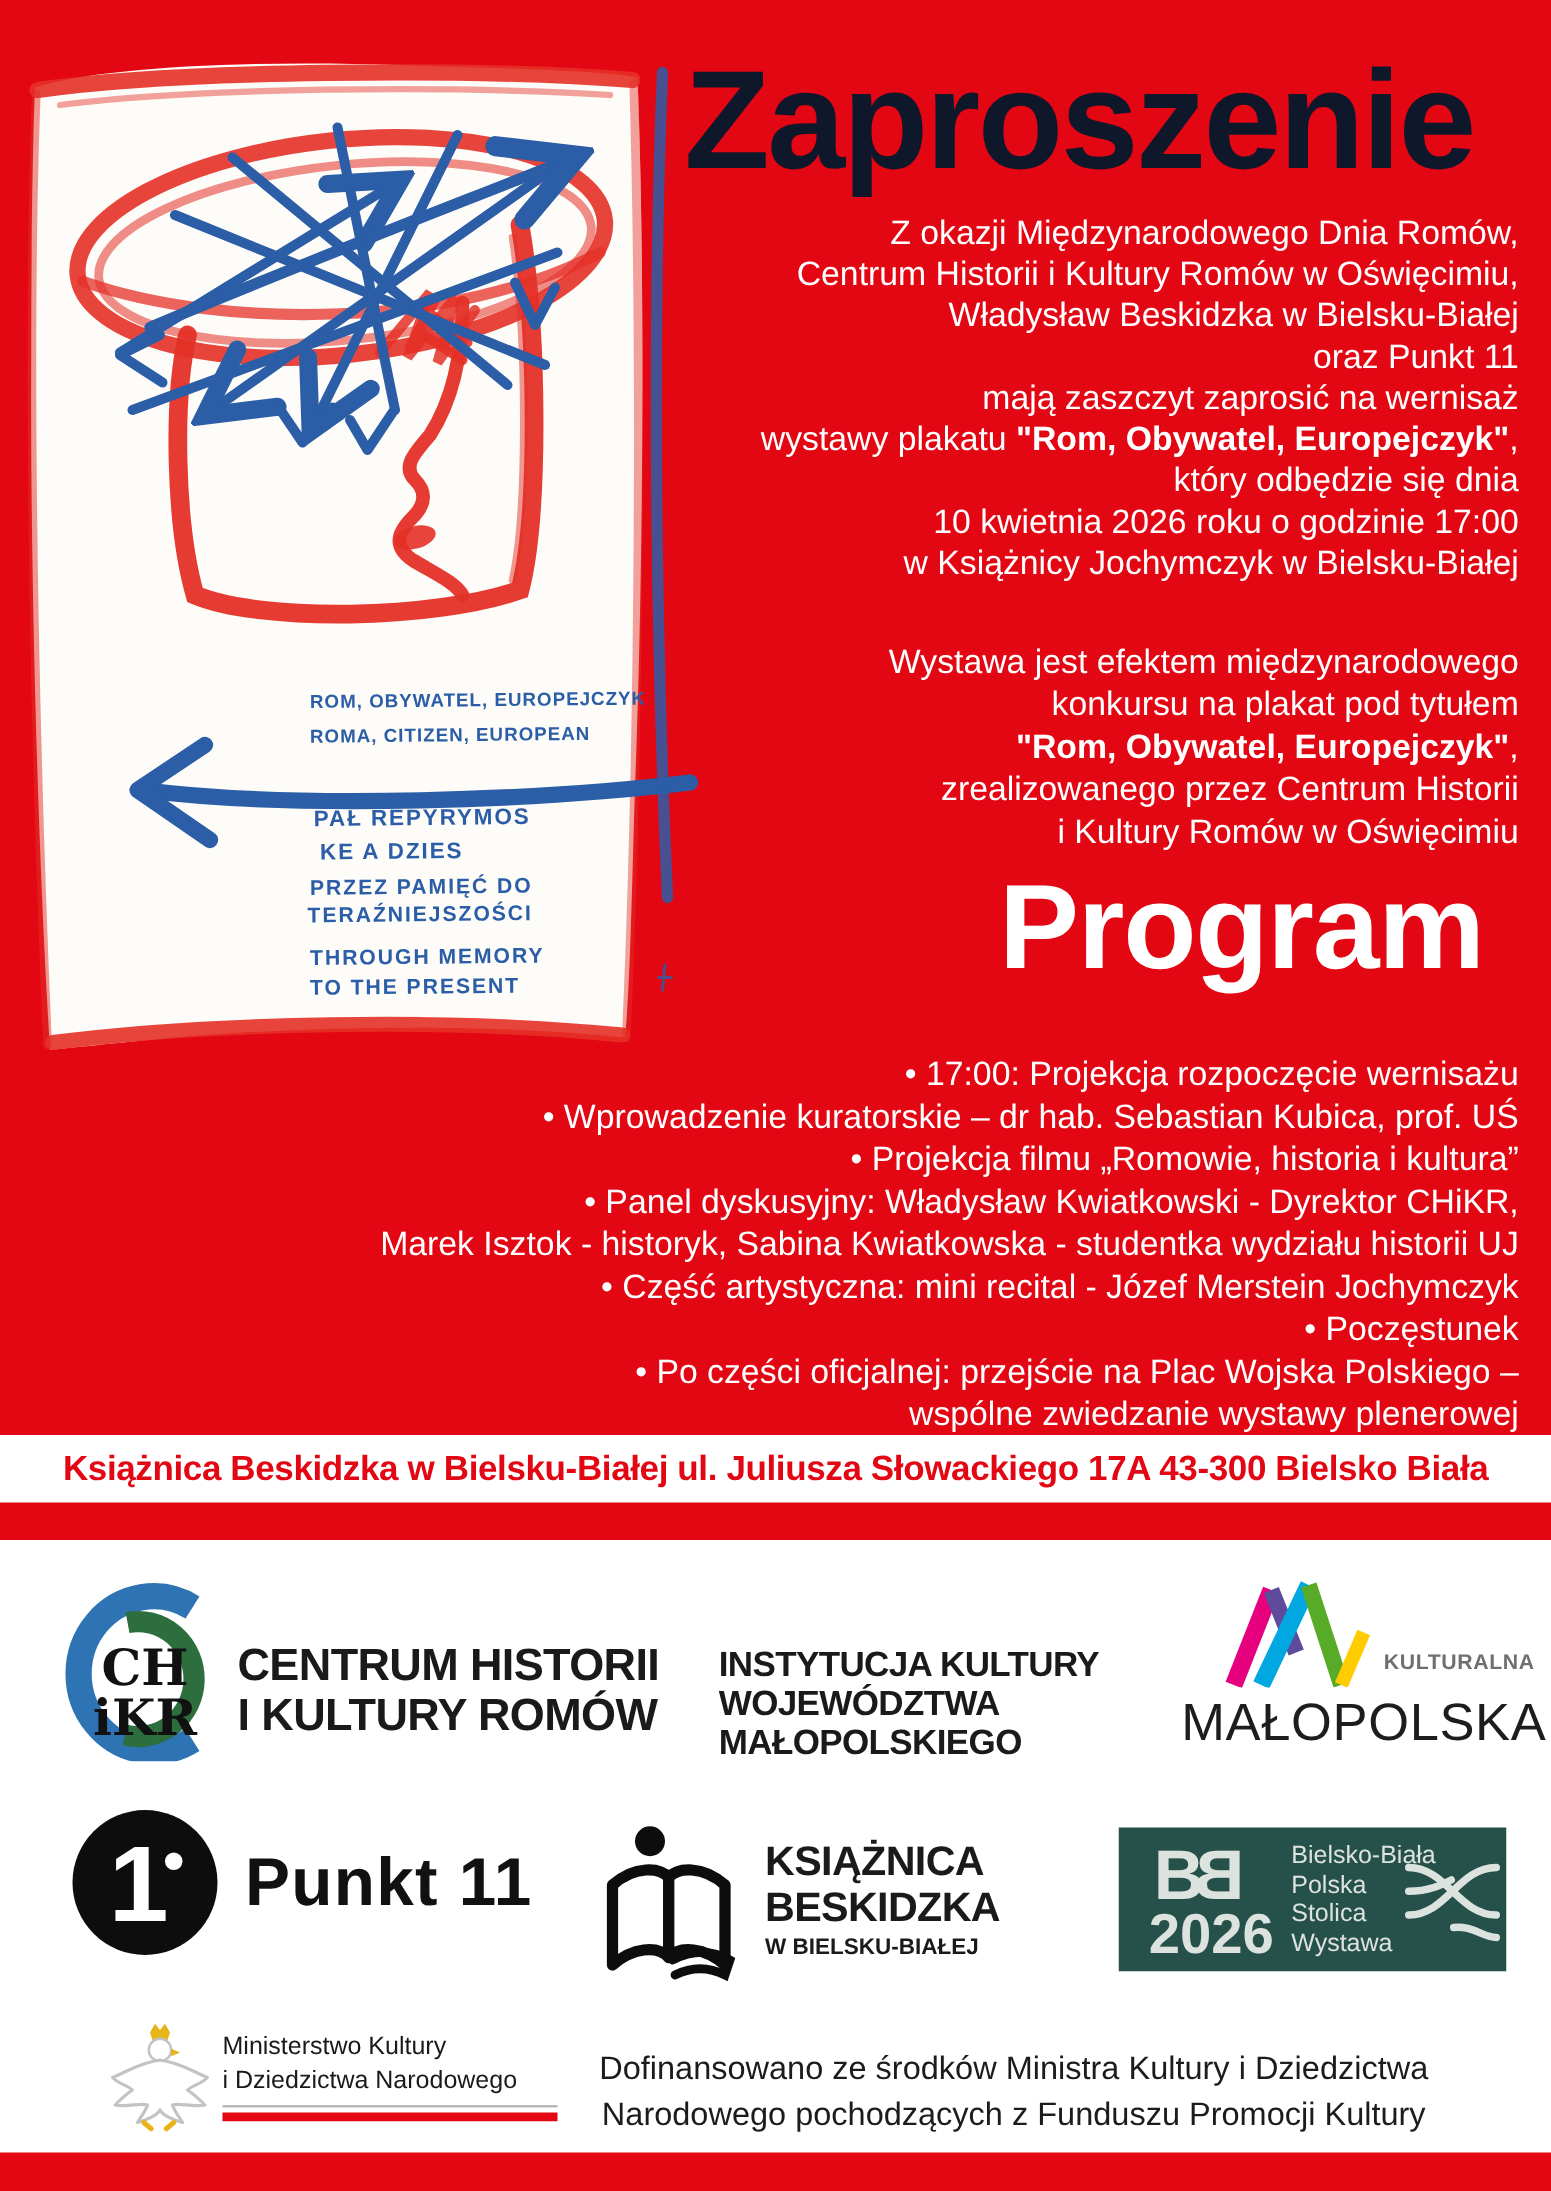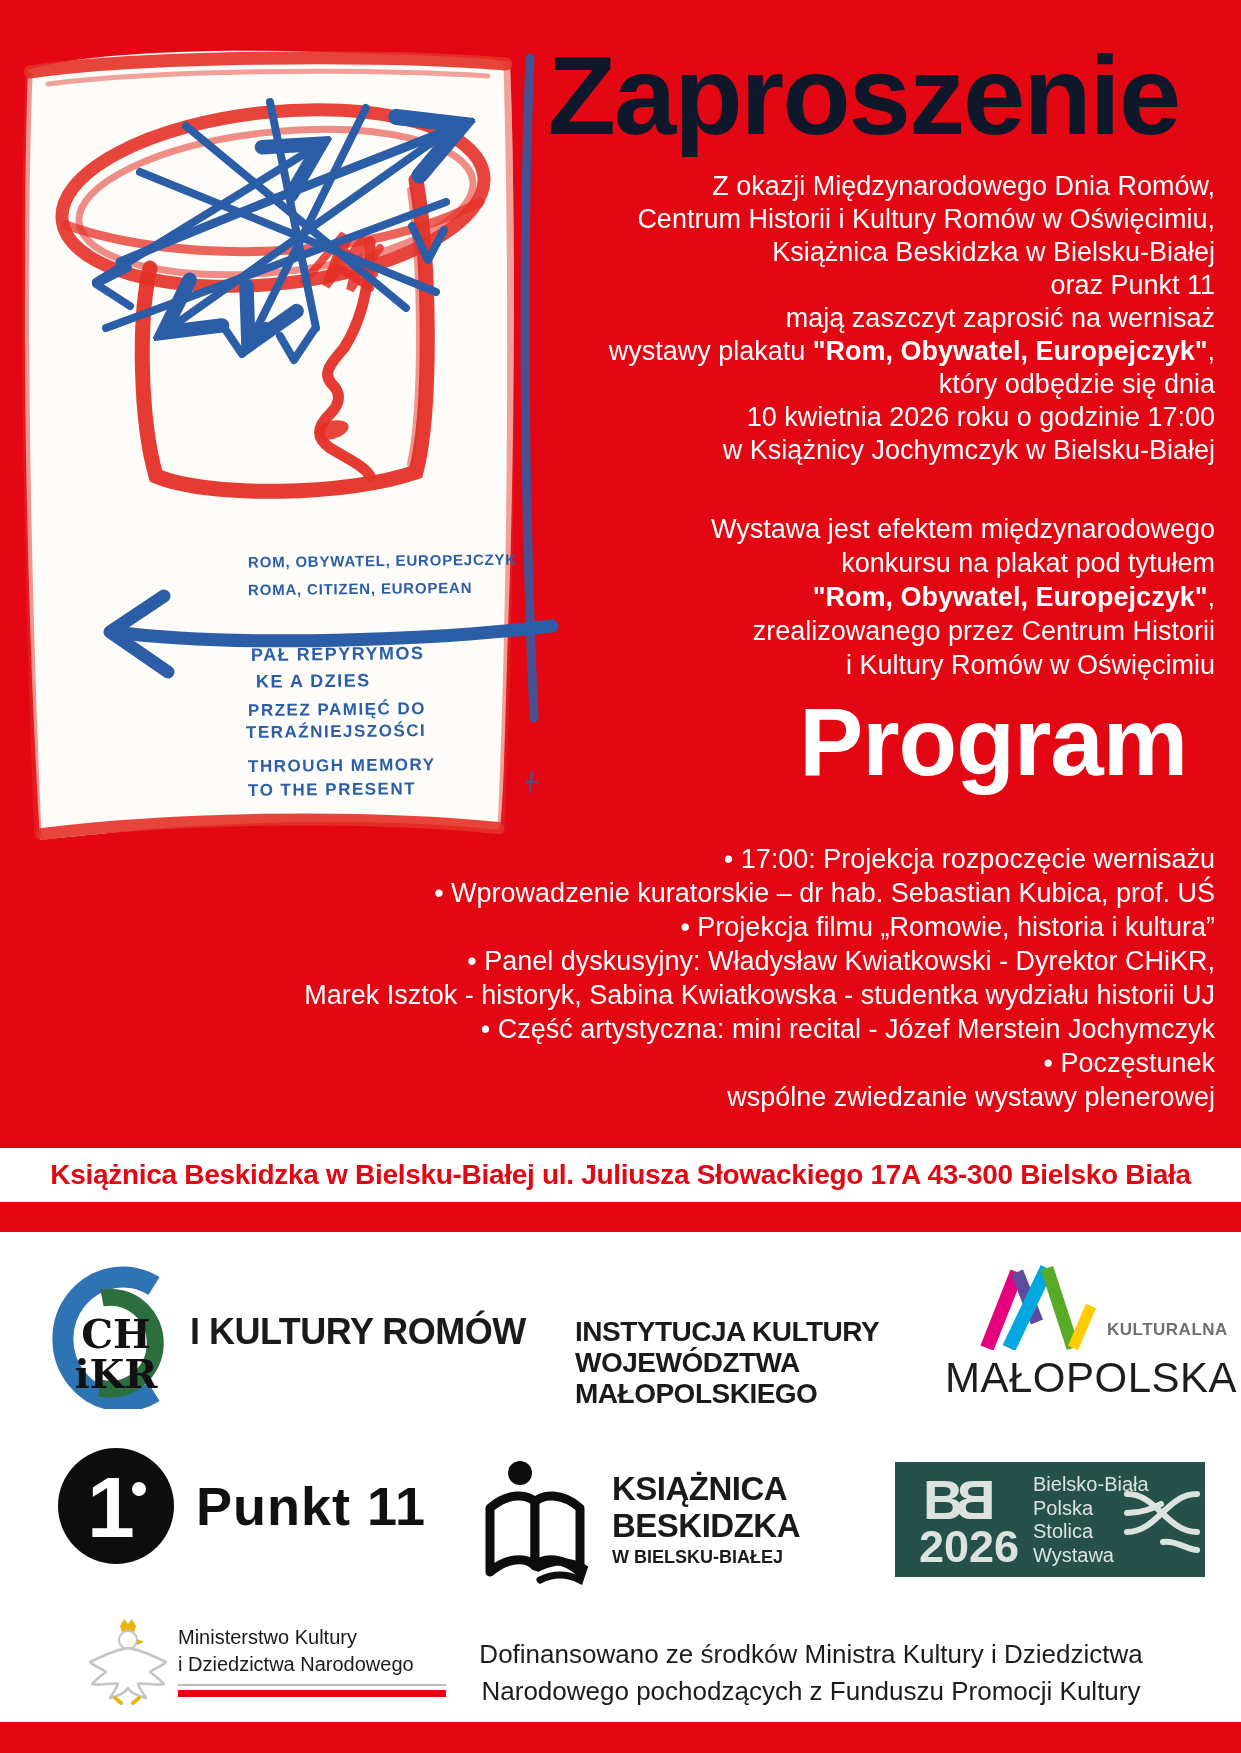--- a/index.html
+++ b/index.html
@@ -127,21 +127,21 @@
       <div class="hand hand-lg" style="left:228px;top:692px;font-size:17px;">TERAŹNIEJSZOŚCI</div>
       <div class="hand hand-lg" style="left:230px;top:726px;font-size:17px;">THROUGH MEMORY</div>
       <div class="hand hand-lg" style="left:230px;top:750px;font-size:17px;">TO THE PRESENT</div>
     </div>
 
     <h1 class="abs invite-title" style="margin:0;">Zaproszenie</h1>
 
     <div class="abs para para1">
       <div class="line">Z okazji Międzynarodowego Dnia Romów,</div>
       <div class="line">Centrum Historii i Kultury Romów w Oświęcimiu,</div>
-      <div class="line">Książnica Beskidzka w Bielsku-Białej</div>
+      <div class="line">Władysław Beskidzka w Bielsku-Białej</div>
       <div class="line">oraz Punkt 11</div>
       <div class="line">mają zaszczyt zaprosić na wernisaż</div>
       <div class="line"><span>wystawy plakatu </span><b>"Rom, Obywatel, Europejczyk"</b><span>,</span></div>
       <div class="line">który odbędzie się dnia</div>
       <div class="line">10 kwietnia 2026 roku o godzinie 17:00</div>
       <div class="line">w Książnicy Jochymczyk w Bielsku-Białej</div>
     </div>
 
     <div class="abs para para2">
       <div class="line">Wystawa jest efektem międzynarodowego</div>
@@ -153,38 +153,40 @@
 
     <h2 class="abs program-title" style="margin:0;">Program</h2>
     <div class="abs program-list">
       <div class="line">• 17:00: Projekcja rozpoczęcie wernisażu</div>
       <div class="line">• Wprowadzenie kuratorskie – dr hab. Sebastian Kubica, prof. UŚ</div>
       <div class="line">• Projekcja filmu „Romowie, historia i kultura”</div>
       <div class="line">• Panel dyskusyjny: Władysław Kwiatkowski - Dyrektor CHiKR,</div>
       <div class="line">Marek Isztok - historyk, Sabina Kwiatkowska - studentka wydziału historii UJ</div>
       <div class="line">• Część artystyczna: mini recital - Józef Merstein Jochymczyk</div>
       <div class="line">• Poczęstunek</div>
+      <div class="line">• Po części oficjalnej: przejście na Plac Wojska Polskiego –</div>
       <div class="line">wspólne zwiedzanie wystawy plenerowej</div>
     </div>
   </div>
 
   <div class="abs address-strip">
     <div class="address-text">Książnica Beskidzka w Bielsku-Białej ul. Juliusza Słowackiego 17A 43-300 Bielsko Biała</div>
   </div>
   <div class="abs red-sep"></div>
 
   <div class="abs logos">
 
     <svg class="abs" style="left:50px;top:32px;" width="128" height="145" viewBox="0 0 128 145">
       <path d="M 104,22 A 60,62 0 1 0 104,128" fill="none" stroke="#2e74b5" stroke-width="21"></path>
       <path d="M 52,34 A 45,46 0 1 1 50,124" fill="none" stroke="#2d6e3f" stroke-width="17"></path>
       <text x="66" y="84" font-family="DejaVu Serif, serif" font-weight="bold" font-size="40" fill="#111" text-anchor="middle">CH</text>
       <text x="66" y="124" font-family="DejaVu Serif, serif" font-weight="bold" font-size="40" fill="#111" text-anchor="middle">iKR</text>
     </svg>
     <div class="abs chikr-text">
+      <div>CENTRUM HISTORII</div>
       <div>I KULTURY ROMÓW</div>
     </div>
 
     <div class="abs inst-text">
       <div>INSTYTUCJA KULTURY</div>
       <div>WOJEWÓDZTWA</div>
       <div>MAŁOPOLSKIEGO</div>
     </div>
 
     <div class="abs malo">

